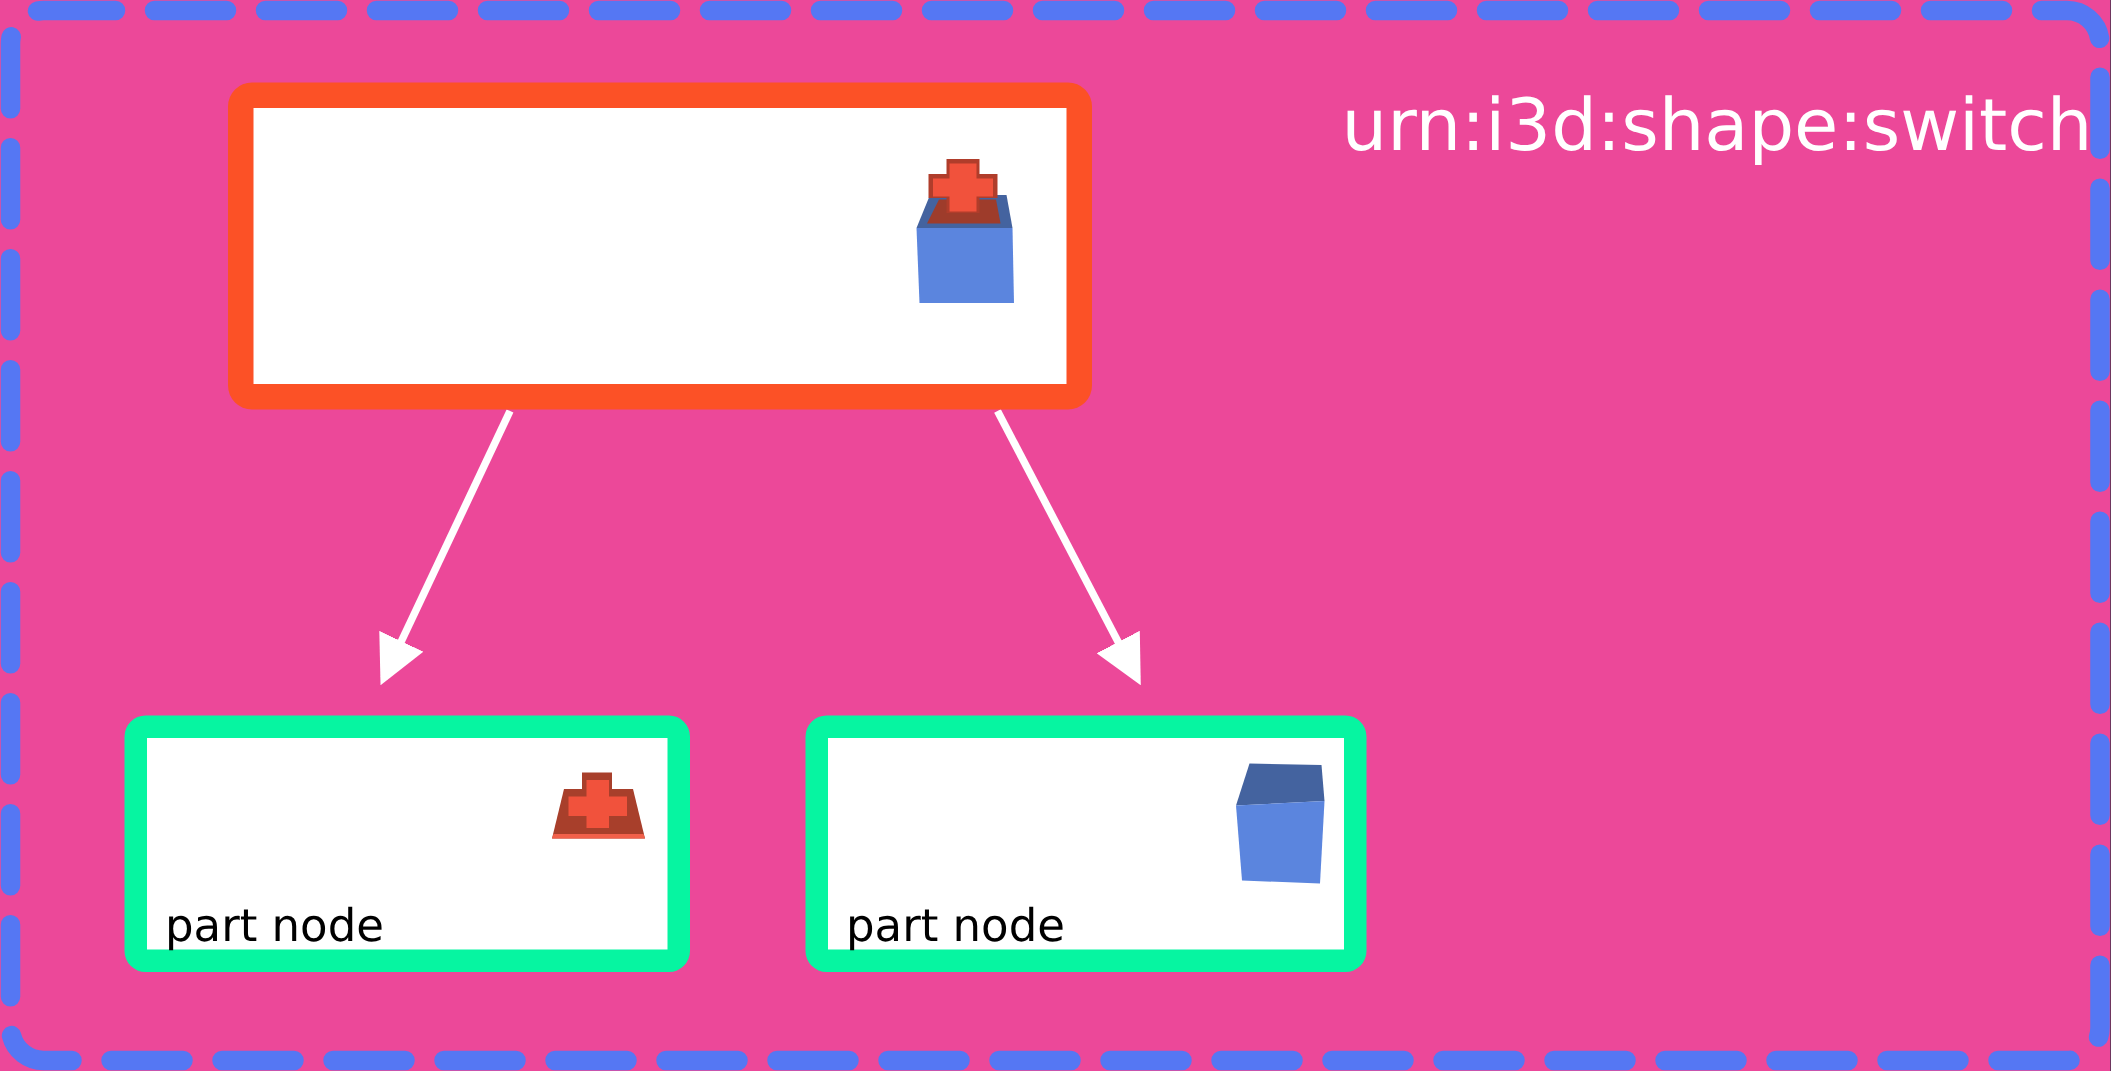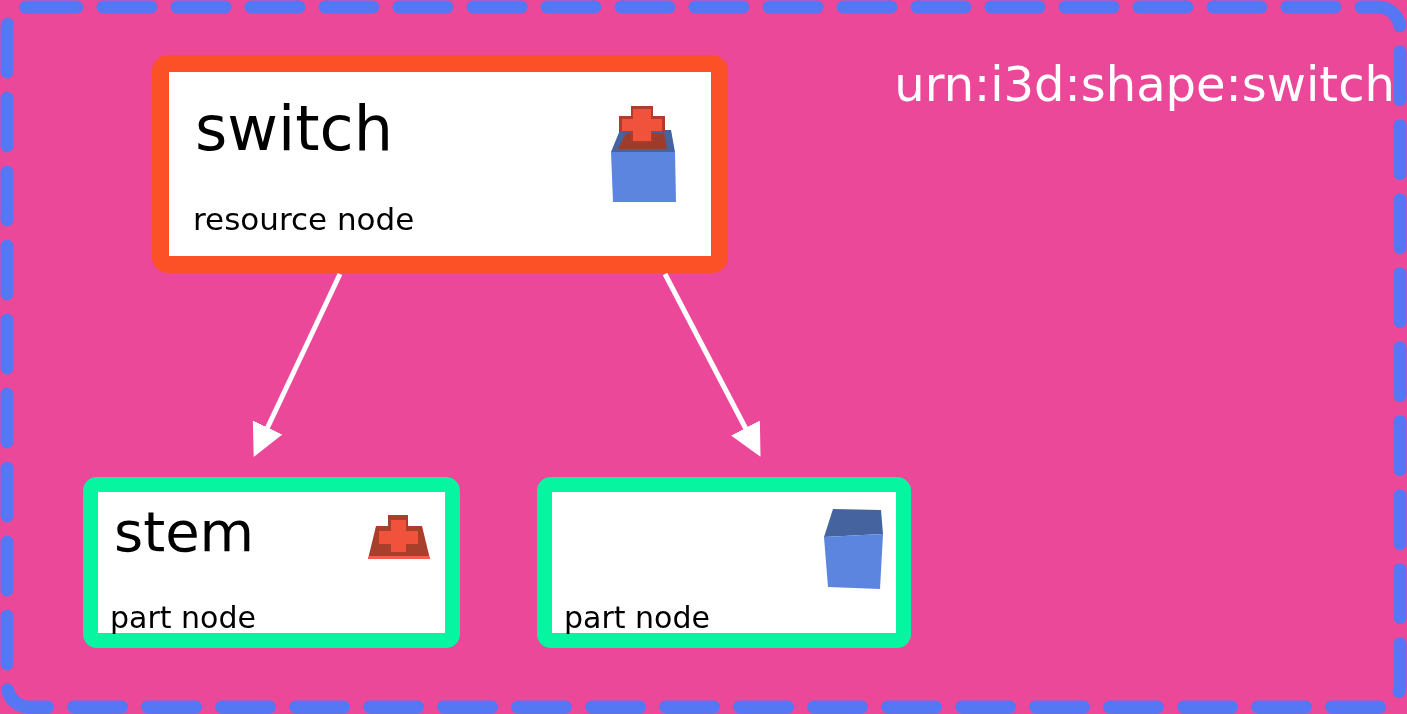--- a/index.html
+++ b/index.html
@@ -96,38 +96,35 @@
       </marker>
     </defs>
     <rect x="7" y="7" width="1393" height="700" rx="22" ry="22" fill="none" stroke="#5577f3" stroke-width="13" stroke-dasharray="48 26" stroke-linecap="round"></rect>
     <line x1="340" y1="274" x2="256" y2="452" stroke="#ffffff" stroke-width="5" marker-end="url(#arrowhead)"></line>
     <line x1="665" y1="274" x2="758" y2="452" stroke="#ffffff" stroke-width="5" marker-end="url(#arrowhead)"></line>
   </svg>
 
   <div class="diagram-title">urn:i3d:shape:switch</div>
 
   <div class="node resource">
-    <div class="node-label">switch</div>
-    <div class="node-type">resource node</div>
     <svg class="node-icon" viewBox="0 0 72 102">
 
       <polygon points="4,48 68,48 69,98 6,98" fill="#5b85de"></polygon>
 
       <polygon points="4,48 13,26 64,26 68,48" fill="#44639f"></polygon>
 
       <polygon points="11,45 19,29 57,29 60,45" fill="#9e3c2b"></polygon>
 
       <path d="M24,2 h22 v10 h12 v16 h-12 v10 h-22 v-10 h-12 v-16 h12 z" fill="#b03d2b"></path>
 
       <path d="M26,5 h18 v10 h11 v12 h-11 v10 h-18 v-10 h-11 v-12 h11 z" fill="#f1523c"></path>
     </svg>
   </div>
 
   <div class="node part stem">
-    <div class="node-label">stem</div>
     <div class="node-type">part node</div>
     <svg class="node-icon" viewBox="0 0 66 48">
 
       <polygon points="2,45 10,12 56,12 64,45" fill="#a83f2b"></polygon>
 
       <rect x="22" y="1" width="20" height="13" fill="#a83f2b"></rect>
 
       <path d="M25,6 h15 v11 h12 v13 h-12 v8 h-15 v-8 h-12 v-13 h12 z" fill="#f1523c"></path>
 
       <polygon points="3,42 63,42 64,45 2,45" fill="#f1604a"></polygon>

